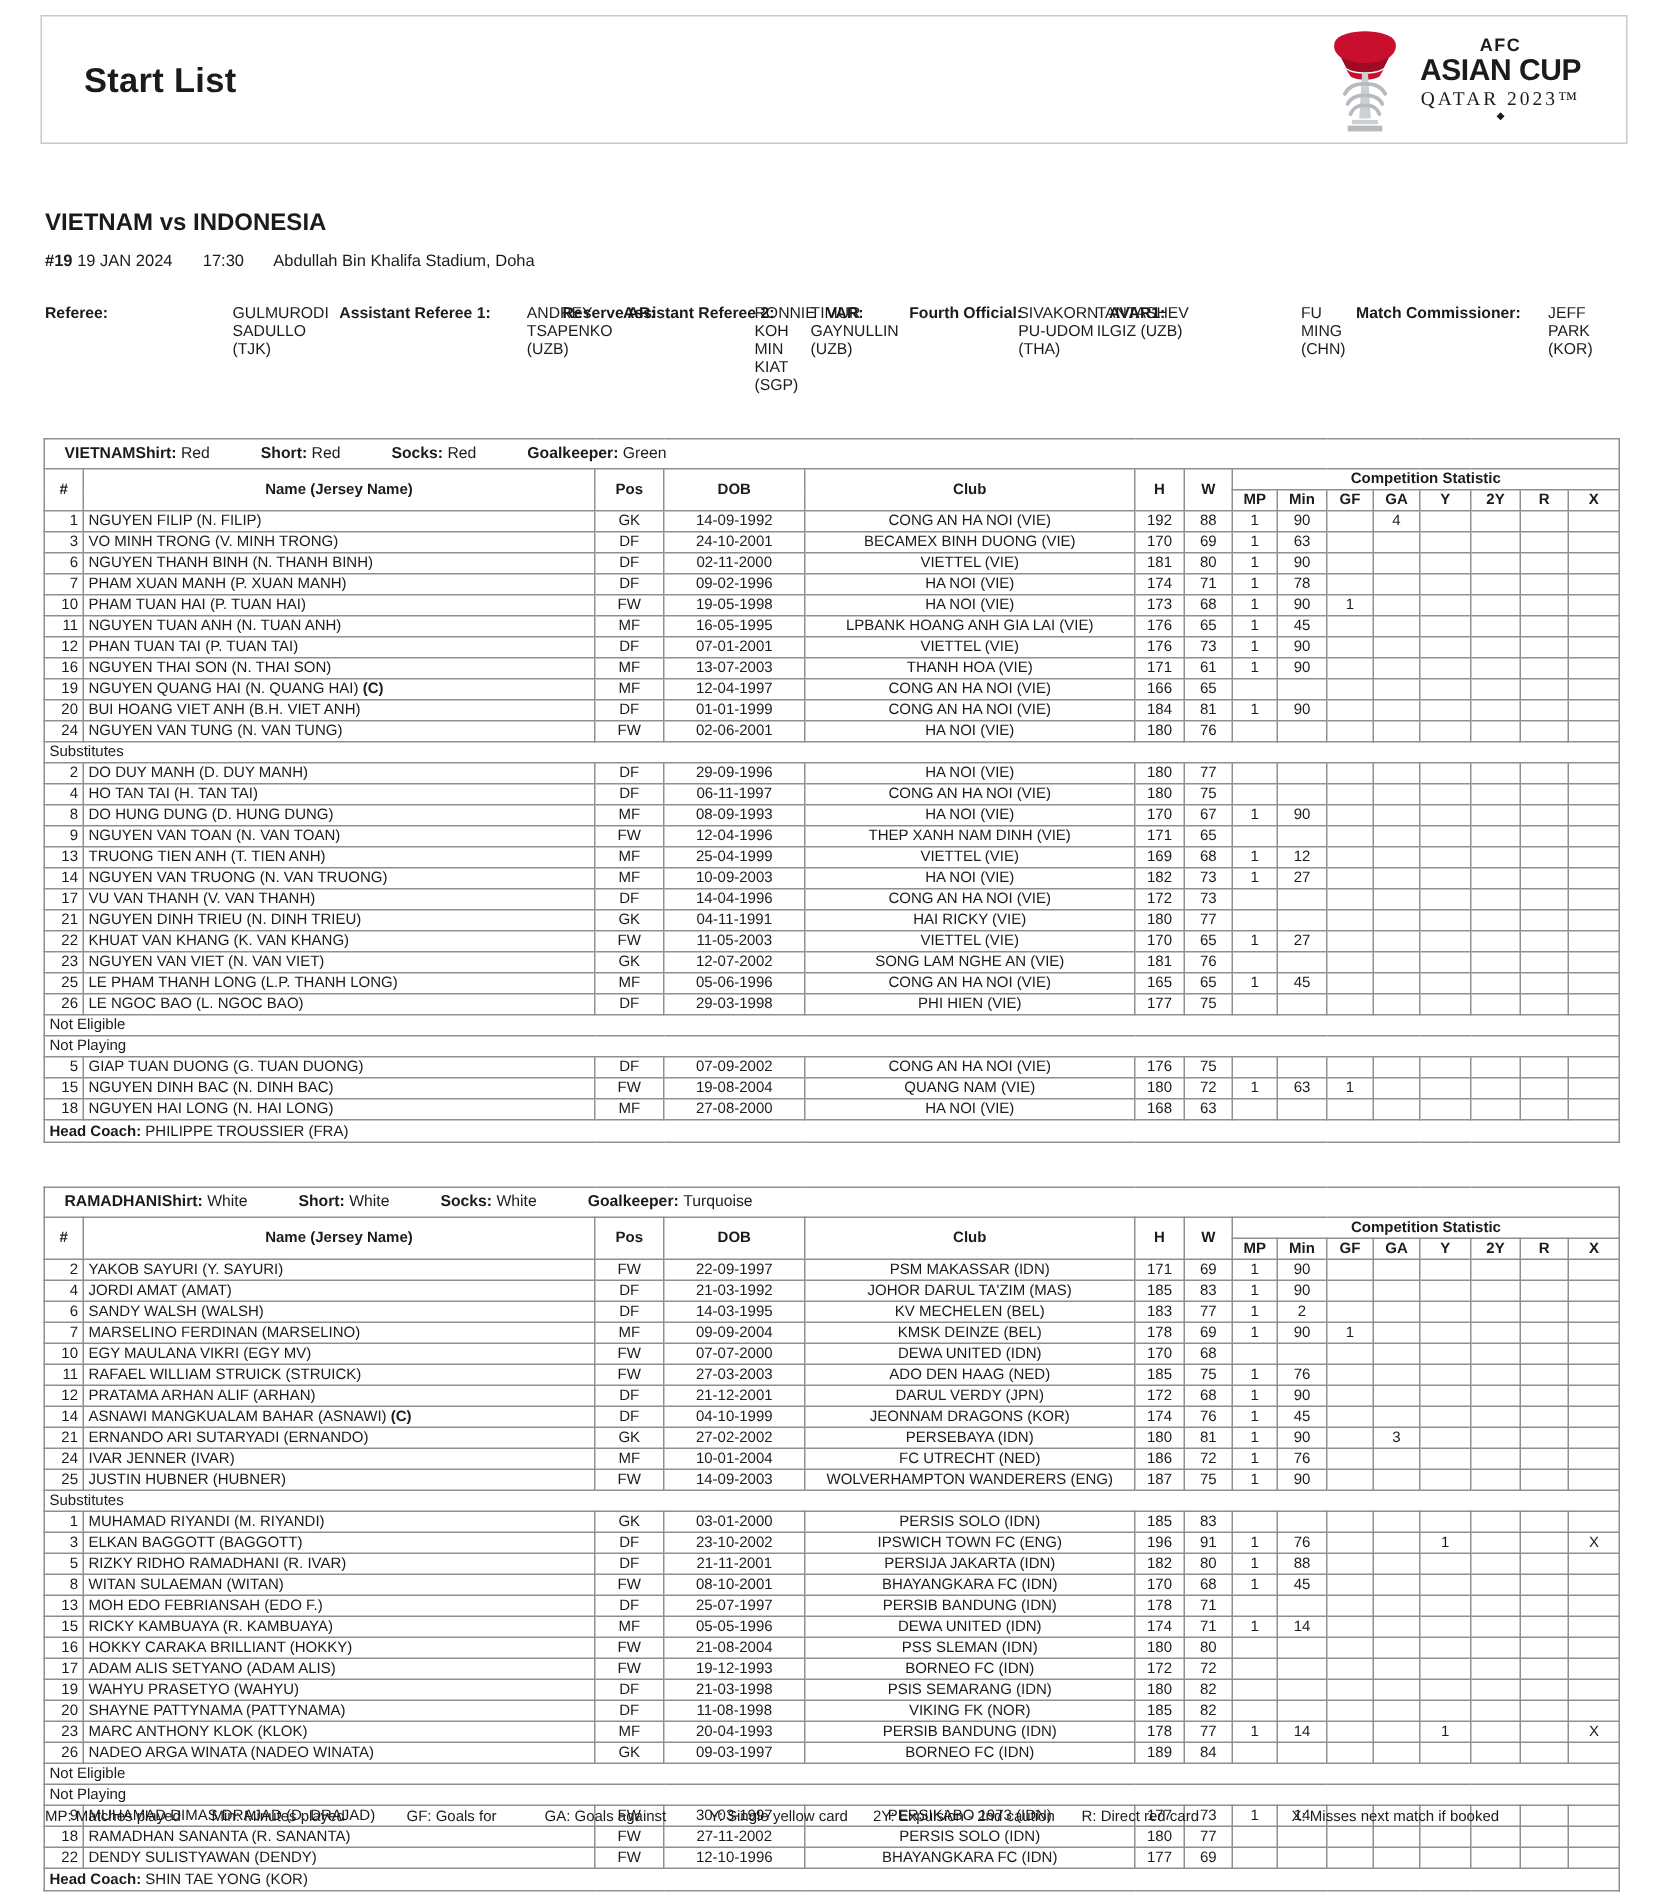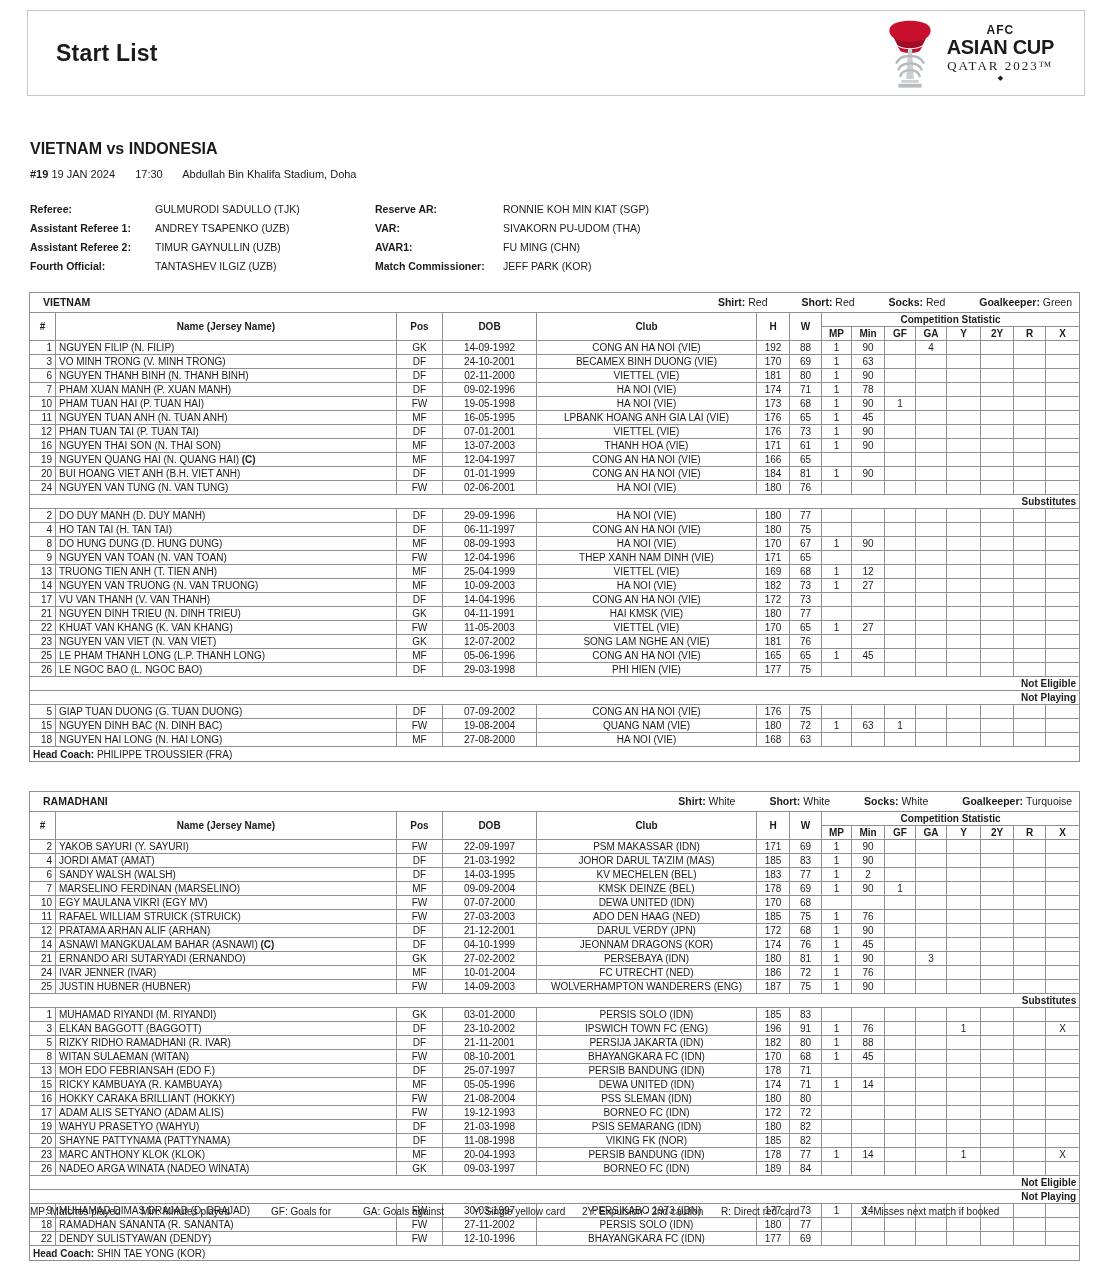--- a/index.html
+++ b/index.html
@@ -20,41 +20,41 @@
   .logo-diamond { font-size:7px; margin-top:2px; }
 
   
   .match-title { position:absolute; left:30px; top:140px; font-size:16px; font-weight:bold; }
   .match-meta { position:absolute; left:30px; top:168px; font-size:11px; }
   .match-meta .b { font-weight:bold; }
   .match-meta .gap { display:inline-block; width:14px; }
 
   
   .officials { position:absolute; left:30px; top:203px; width:1060px; display:flex; font-size:10.5px; }
-  .off-col { display:flex; flex-direction:column; gap:7px; }
+  .off-col { display:flex; flex-direction:row; gap:7px; }
   .off-col1 { width:345px; } .off-col2 { width:345px; } .off-col3 { width:365px; }
   .off-row { display:flex; }
   .off-col1 .off-label { width:125px; } .off-col2 .off-label { width:128px; } .off-col3 .off-label { width:128px; }
   .off-label { font-weight:bold; flex-shrink:0; }
 
   
   #teams { position:absolute; left:29px; top:292px; width:1052px; }
   table.team { border-collapse:collapse; table-layout:fixed; width:1051px; margin-bottom:29px; }
   table.team td, table.team th { border:1px solid #8f8f8f; font-size:10px; line-height:11px;
     padding:1px 3px; overflow:hidden; white-space:nowrap; height:13px; }
   tr.kit-row td { height:20px; }
-  .kit-flex { display:flex; justify-content:space-between; align-items:center; }
+  .kit-flex { display:flex; align-items:center; }
   .team-name { font-weight:bold; font-size:10.5px; padding-left:10px; }
   .kit-items { display:flex; gap:34px; padding-right:4px; font-size:10.5px; }
   .kit-items b { font-weight:bold; }
   table.team th { font-weight:bold; text-align:center; }
   td.c-num { text-align:right; padding-right:5px; }
   td.c-name { text-align:left; padding-left:4px; }
   td.c-pos, td.c-dob, td.c-club, td.c-mid { text-align:center; }
-  tr.section-row td { font-weight:bold; text-align:right; padding-left:3px; height:13px; }
+  tr.section-row td { font-weight:normal; text-align:left; padding-left:3px; height:13px; }
   tr.coach-row td { text-align:left; padding-left:3px; height:15px; }
   tr.coach-row b { font-weight:bold; }
 
   
   .legend { position:absolute; left:30px; top:1206px; width:1062px; font-size:10px; }
   .legend-row { display:grid; grid-template-columns:111px 130px 92px 110px 109px 139px 140px 104px 1fr; }
   .legend-row + .legend-row { margin-top:16px; }
   .legend-row span { white-space:nowrap; }
 </style>
 </head>
@@ -499,21 +499,21 @@
             <td class="c-mid"></td>
             <td class="c-mid"></td>
             <td class="c-mid"></td>
             <td class="c-mid"></td>
           </tr>
           <tr>
             <td class="c-num">21</td>
             <td class="c-name">NGUYEN DINH TRIEU (N. DINH TRIEU)</td>
             <td class="c-pos">GK</td>
             <td class="c-dob">04-11-1991</td>
-            <td class="c-club">HAI KMSK (VIE)</td>
+            <td class="c-club">HAI RICKY (VIE)</td>
             <td class="c-mid">180</td>
             <td class="c-mid">77</td>
             <td class="c-mid"></td>
             <td class="c-mid"></td>
             <td class="c-mid"></td>
             <td class="c-mid"></td>
             <td class="c-mid"></td>
             <td class="c-mid"></td>
             <td class="c-mid"></td>
             <td class="c-mid"></td>

